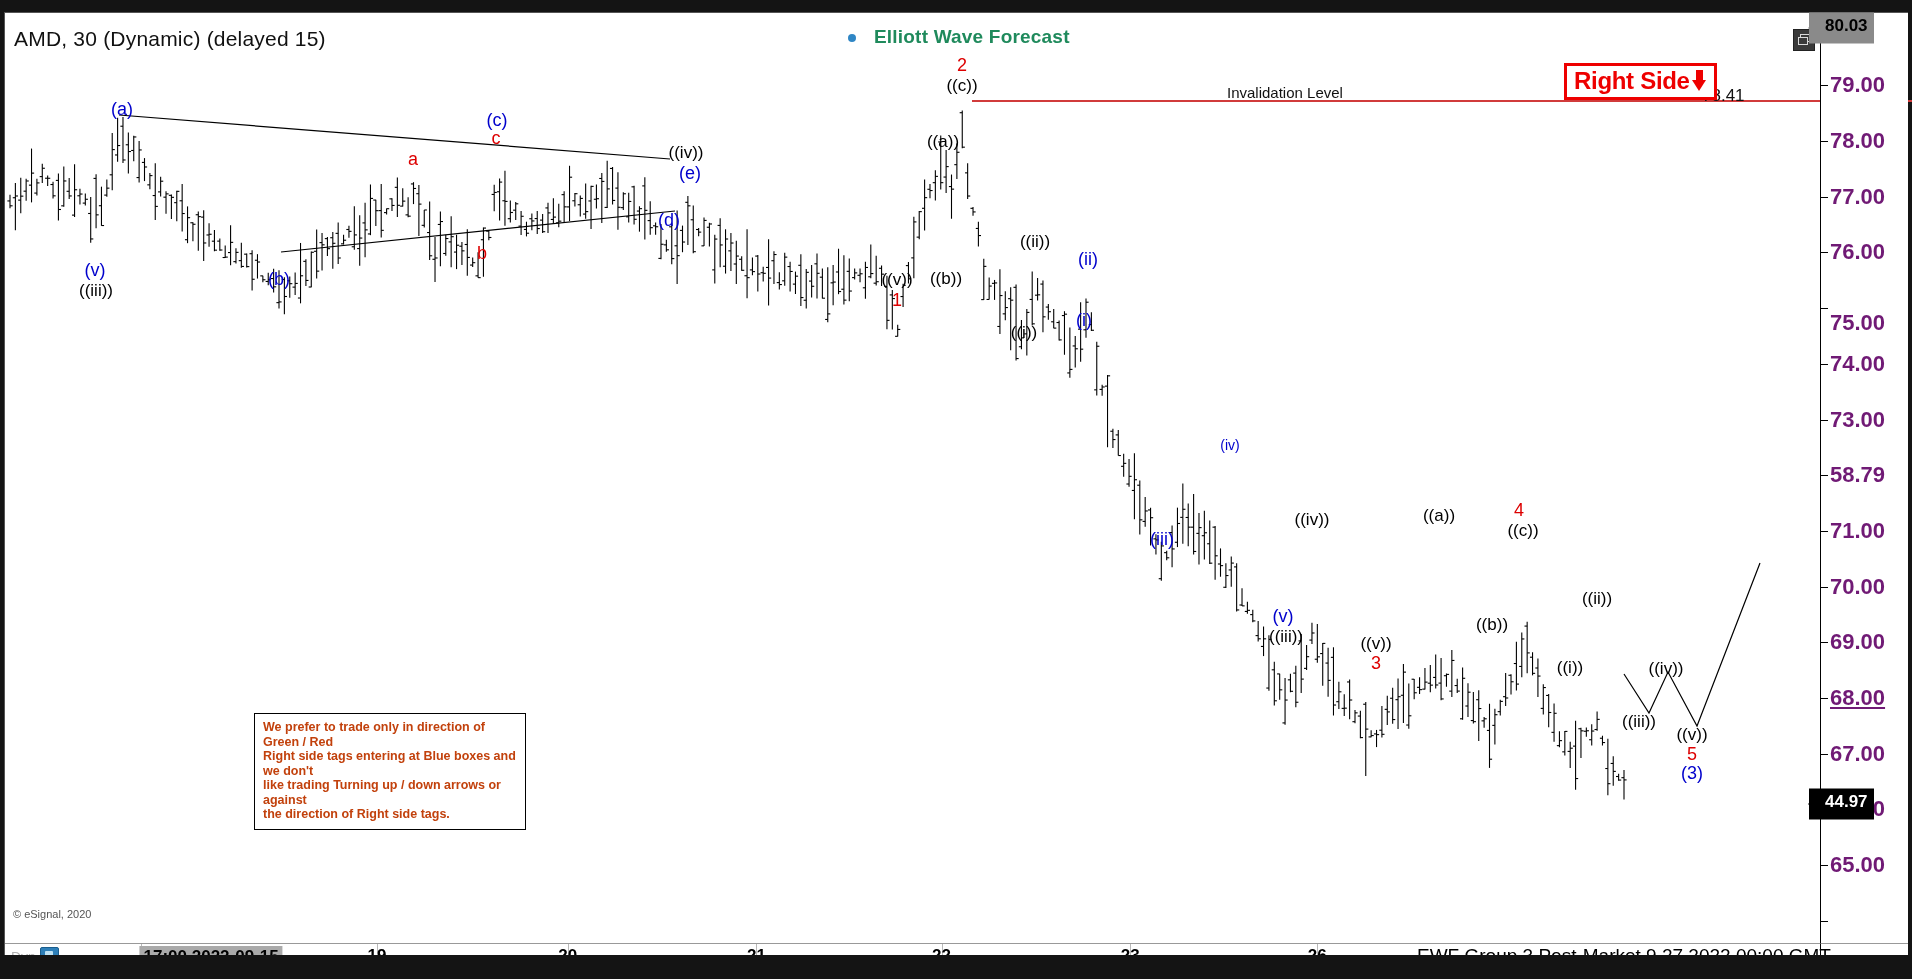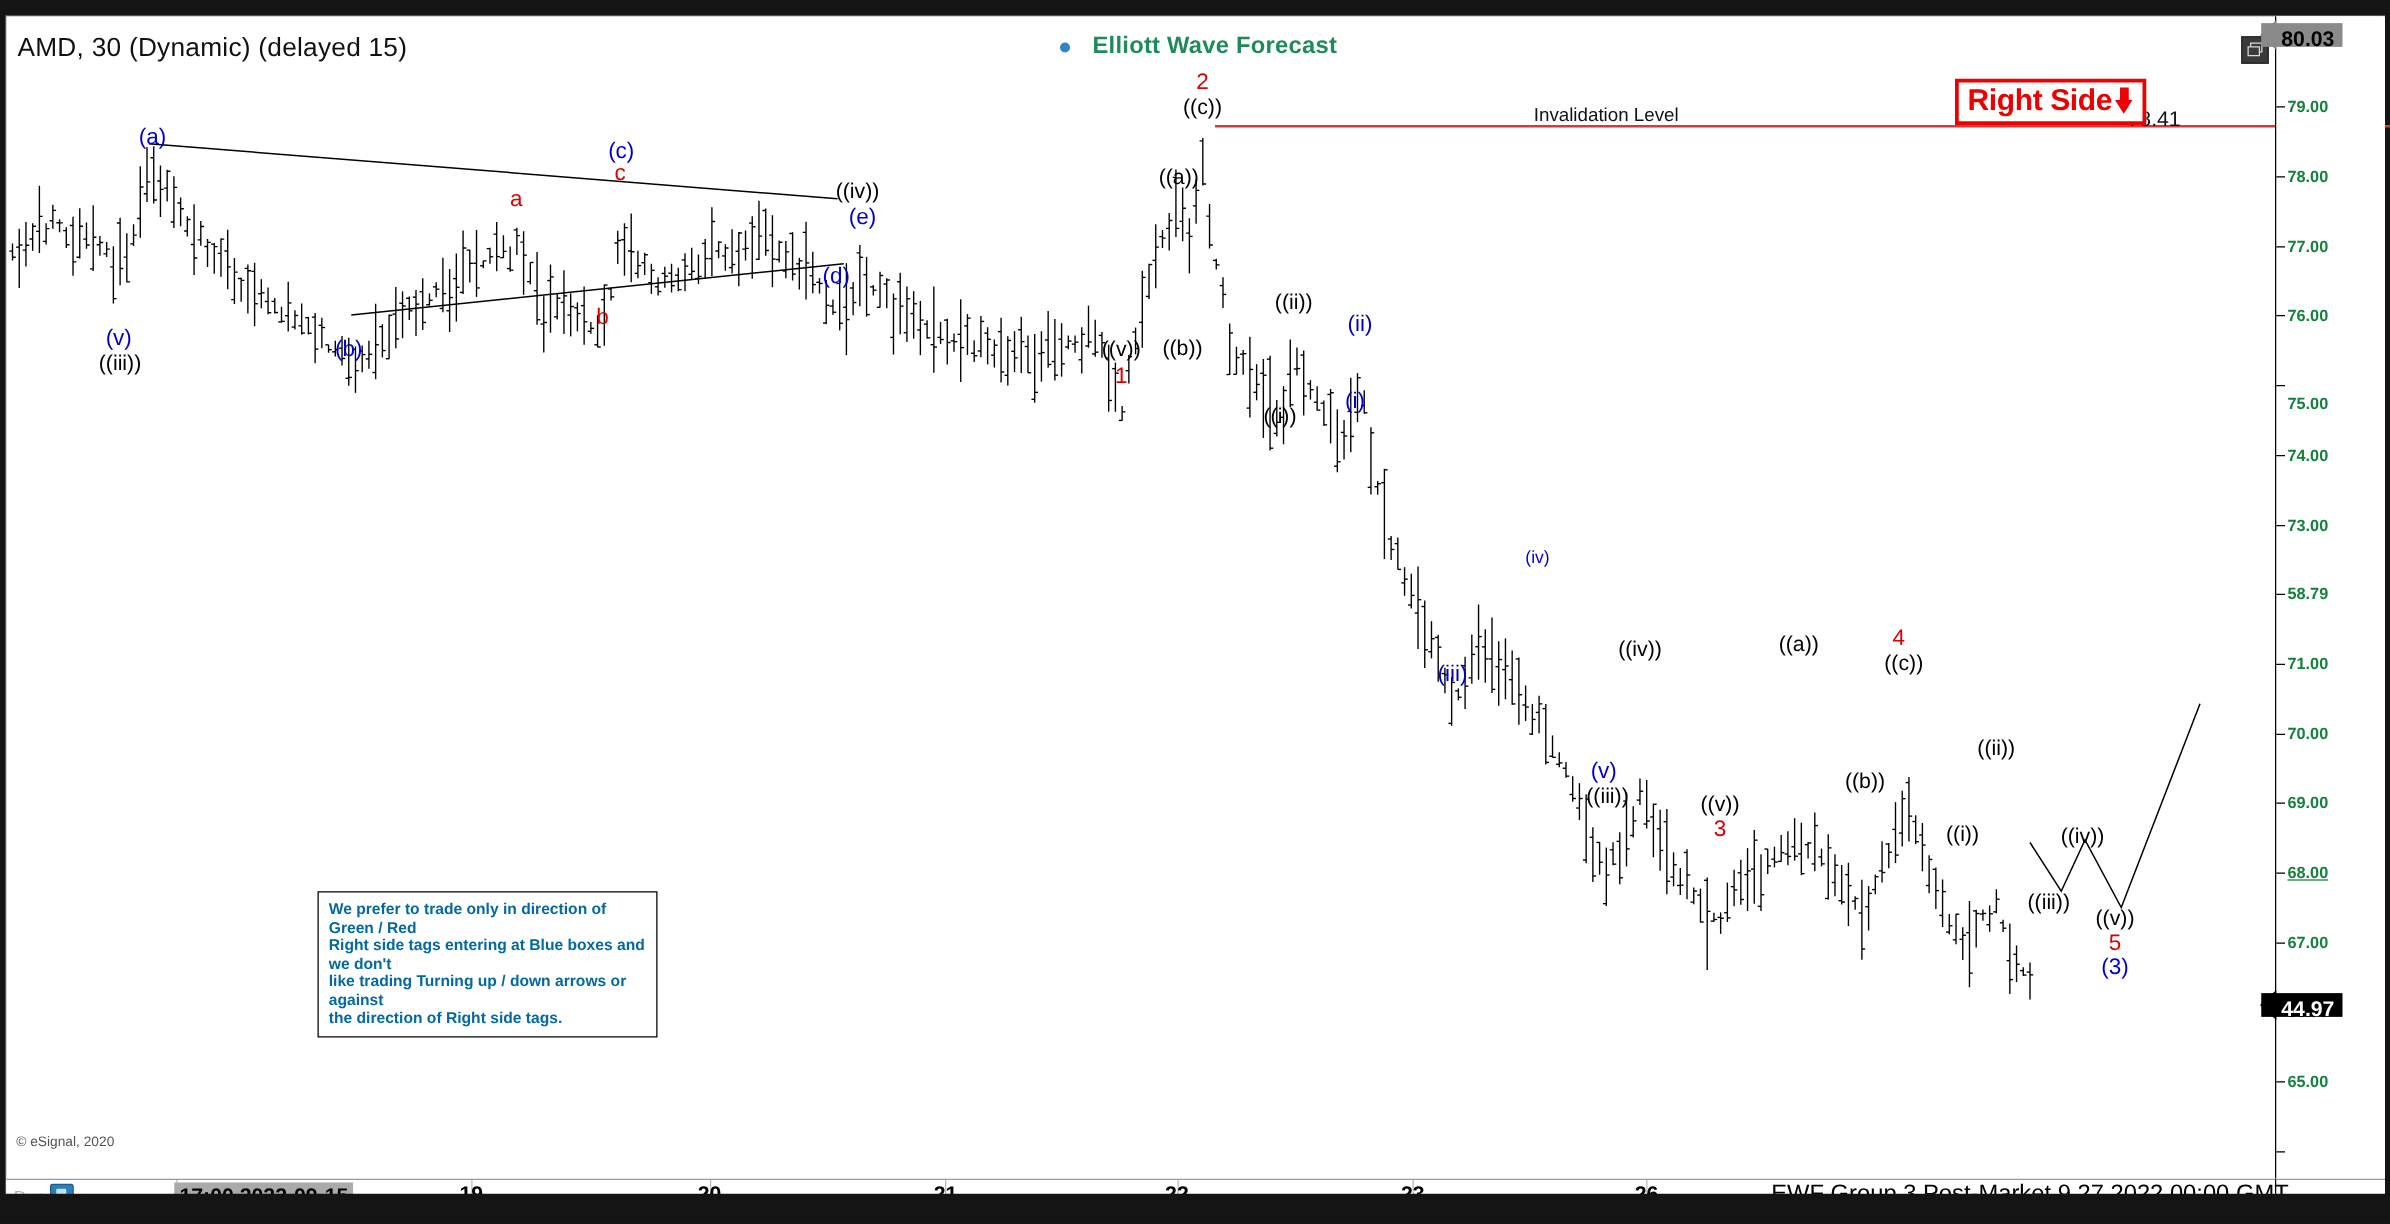--- a/index.html
+++ b/index.html
@@ -17,22 +17,22 @@
   
   #title{position:absolute;left:9px;top:14px;font-size:21px;color:#111;letter-spacing:.2px;}
 
   
   #logo{position:absolute;left:838px;top:12px;display:flex;align-items:center;gap:7px;}
   #logo .lgtext{font-size:19px;font-weight:bold;color:#1f8a5c;letter-spacing:.2px;}
 
   
   #paxis{position:absolute;left:1815px;top:0;width:88px;height:930px;background:#ffffff;border-left:1px solid #000;box-sizing:border-box;}
   .ptick{position:absolute;left:0;width:7px;height:1px;background:#000;}
-  .plab{position:absolute;left:9px;font-size:13px;font-weight:bold;color:#15803d;transform:translateY(-50%);white-space:nowrap;}
-  .plab-hi{position:absolute;left:-12px;height:19px;line-height:25px;padding:0 6px 0 16px;font-size:17px;font-weight:bold;transform:translateY(-50%);white-space:nowrap;}
+  .plab{position:absolute;left:9px;font-size:22px;font-weight:bold;color:#701a75;transform:translateY(-50%);white-space:nowrap;}
+  .plab-hi{position:absolute;left:-12px;height:31px;line-height:25px;padding:0 6px 0 16px;font-size:17px;font-weight:bold;transform:translateY(-50%);white-space:nowrap;}
   #phigh{background:#8a8a8a;color:#000;}
   #plast{background:#000000;color:#ffffff;}
   .arrowtip{position:absolute;left:-13px;width:0;height:0;border-top:12px solid transparent;border-bottom:12px solid transparent;transform:translateY(-50%);}
 
   
   #taxis{position:absolute;left:0;top:930px;width:1815px;height:25px;border-top:1px solid #999;background:#fff;box-sizing:border-box;}
   .ttick{position:absolute;top:0;width:1px;height:25px;background:#b9b9b9;}
   .tlab{position:absolute;top:2px;font-size:17px;font-weight:bold;color:#000;transform:translateX(-50%);white-space:nowrap;}
   #tlab0{background:#aaaaaa;padding:1px 4px;color:#000;}
 
@@ -65,21 +65,21 @@
   #rsarrow:before{content:"";position:absolute;left:4px;top:0;width:7px;height:11px;background:#ee0000;}
   #rsarrow:after{content:"";position:absolute;left:0px;top:10px;width:0;height:0;border-left:7.5px solid transparent;border-right:7.5px solid transparent;border-top:11px solid #ee0000;}
 
   
   #invline{position:absolute;left:967px;top:87px;width:945px;height:1.5px;background:#d13b3b;}
   #invlabel{position:absolute;left:1222px;top:71px;font-size:15px;color:#111;}
   #invprice{position:absolute;left:1697px;top:73px;font-size:17px;color:#111;}
 
   
   #disclaimer{position:absolute;left:249px;top:700px;width:272px;border:1.5px solid #000;background:#ffffff;padding:6px 8px 7px 8px;box-sizing:border-box;}
-  #disclaimer p{margin:0;font-size:12.5px;line-height:14.5px;color:#0369a1;font-weight:bold;}
+  #disclaimer p{margin:0;font-size:12.5px;line-height:14.5px;color:#c2410c;font-weight:bold;}
 
   
   .wl{position:absolute;white-space:nowrap;transform:translateX(-50%);}
   .wl.blue{color:#0000cc;}
   .wl.red{color:#dd0000;}
   .wl.black{color:#000000;}
 </style>
 </head>
 <body>
 

